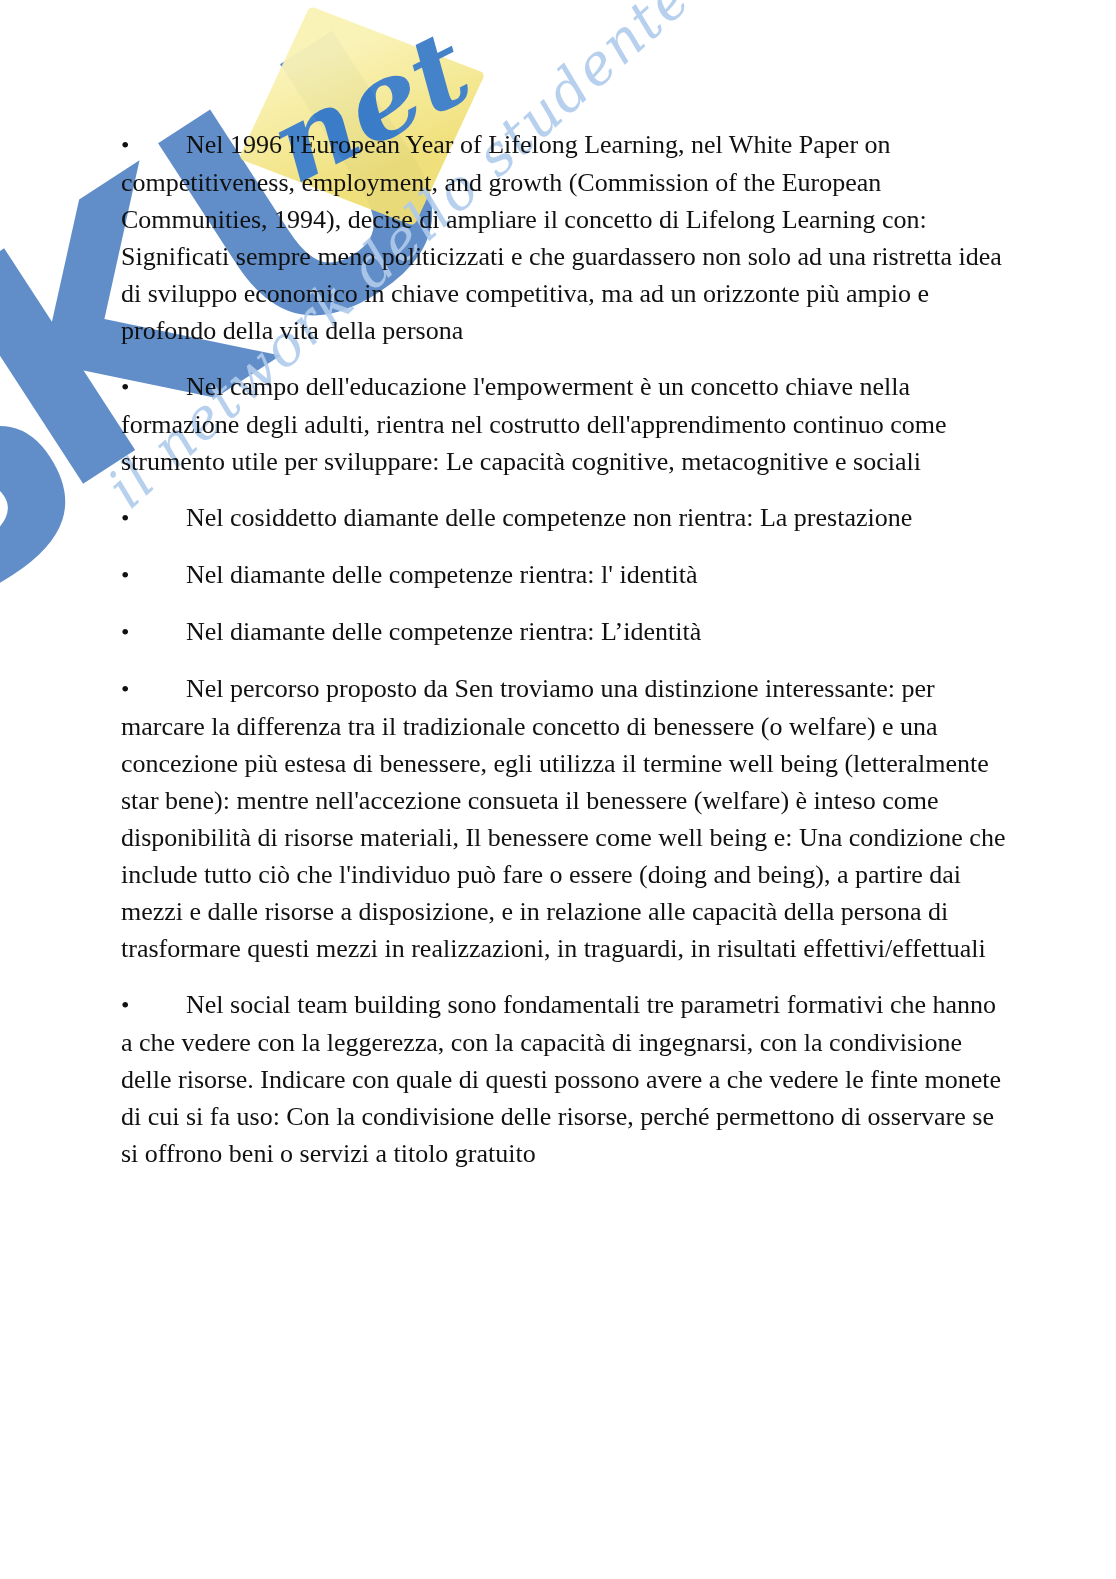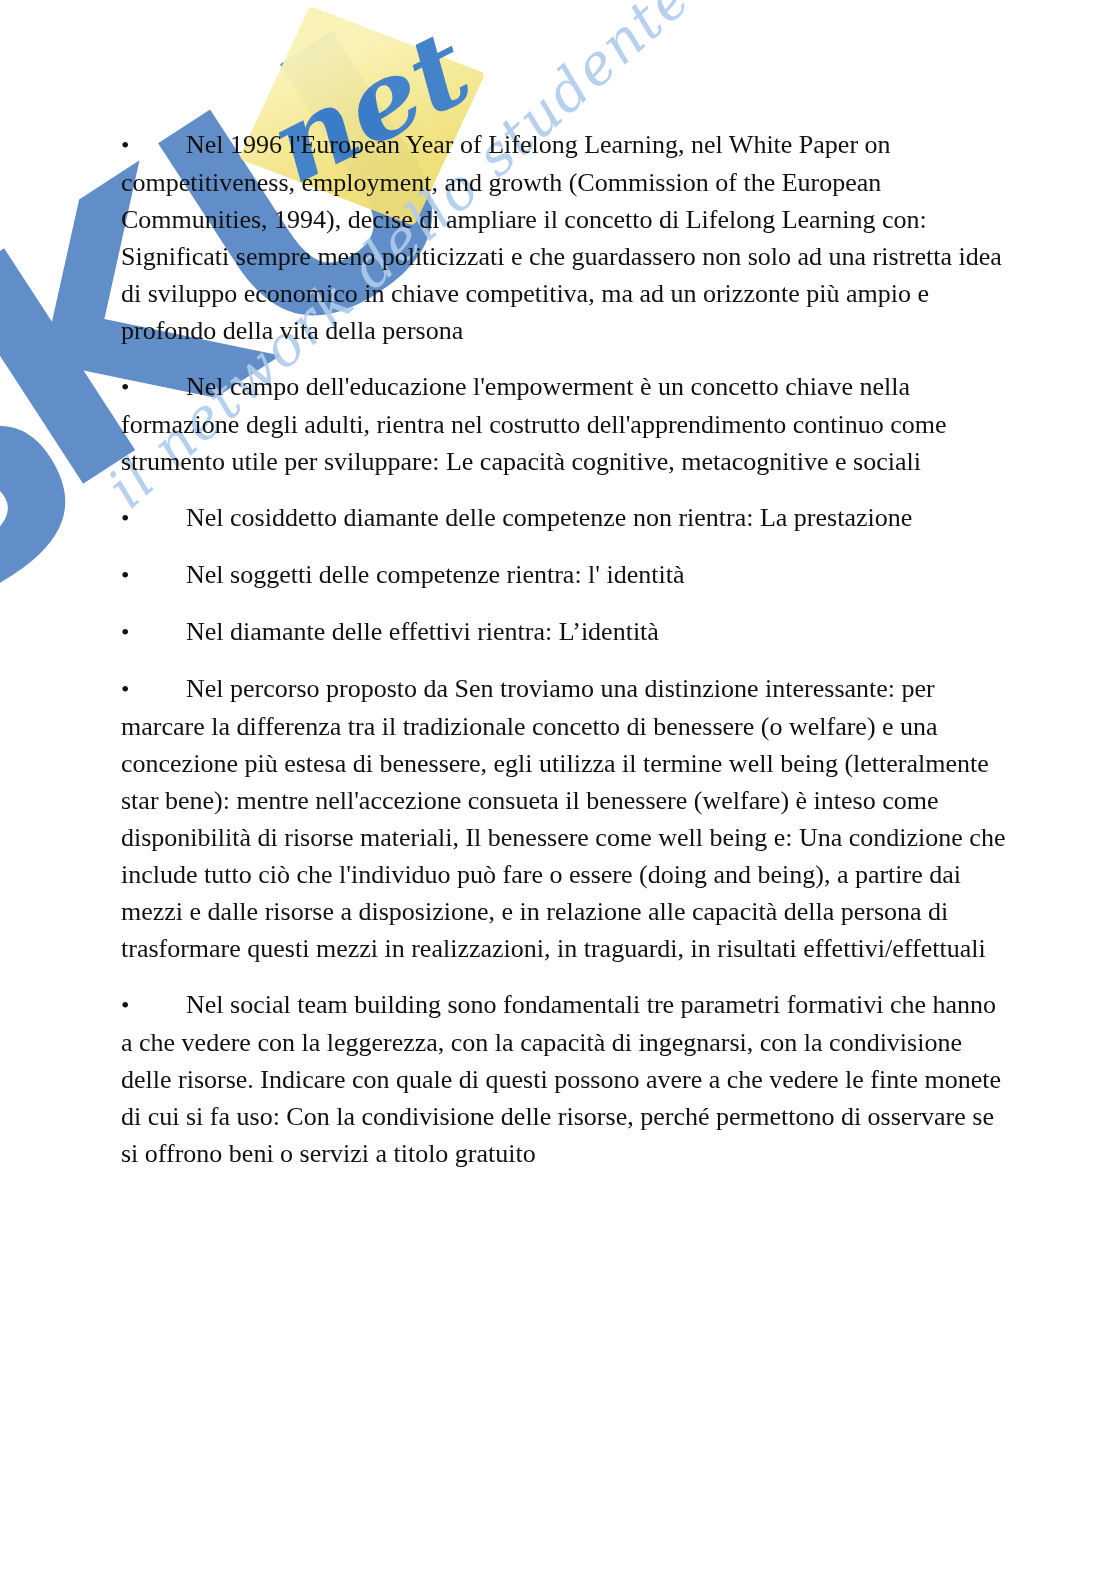--- a/index.html
+++ b/index.html
@@ -103,19 +103,19 @@
     <div class="wm-note" style="background: linear-gradient(135deg, rgb(250, 243, 181) 20%, rgb(240, 223, 117) 75%);">
       <span class="wm-note-text" style="color: rgb(58, 124, 200);">net</span>
     </div>
     <div class="wm-tagline" style="color: rgb(176, 203, 236);">il network dello studente</div>
   </div>
 
   <div class="doc" id="bullet-list" style="color: rgb(17, 17, 17);">
       <p class="bullet-para"><span class="bullet">•</span><span>Nel 1996 l'European Year of Lifelong Learning, nel White Paper on competitiveness, employment, and growth (Commission of the European Communities, 1994), decise di ampliare il concetto di Lifelong Learning con: Significati sempre meno politicizzati e che guardassero non solo ad una ristretta idea di sviluppo economico in chiave competitiva, ma ad un orizzonte più ampio e profondo della vita della persona</span></p>
       <p class="bullet-para"><span class="bullet">•</span><span>Nel campo dell'educazione l'empowerment è un concetto chiave nella formazione degli adulti, rientra nel costrutto dell'apprendimento continuo come strumento utile per sviluppare: Le capacità cognitive, metacognitive e sociali</span></p>
       <p class="bullet-para"><span class="bullet">•</span><span>Nel cosiddetto diamante delle competenze non rientra: La prestazione</span></p>
-      <p class="bullet-para"><span class="bullet">•</span><span>Nel soggetti delle competenze rientra: l' identità</span></p>
-      <p class="bullet-para"><span class="bullet">•</span><span>Nel diamante delle effettivi rientra: L’identità</span></p>
+      <p class="bullet-para"><span class="bullet">•</span><span>Nel diamante delle competenze rientra: l' identità</span></p>
+      <p class="bullet-para"><span class="bullet">•</span><span>Nel diamante delle competenze rientra: L’identità</span></p>
       <p class="bullet-para"><span class="bullet">•</span><span>Nel percorso proposto da Sen troviamo una distinzione interessante: per marcare la differenza tra il tradizionale concetto di benessere (o welfare) e una concezione più estesa di benessere, egli utilizza il termine well being (letteralmente star bene): mentre nell'accezione consueta il benessere (welfare) è inteso come disponibilità di risorse materiali, Il benessere come well being e: Una condizione che include tutto ciò che l'individuo può fare o essere (doing and being), a partire dai mezzi e dalle risorse a disposizione, e in relazione alle capacità della persona di trasformare questi mezzi in realizzazioni, in traguardi, in risultati effettivi/effettuali</span></p>
       <p class="bullet-para"><span class="bullet">•</span><span>Nel social team building sono fondamentali tre parametri formativi che hanno a che vedere con la leggerezza, con la capacità di ingegnarsi, con la condivisione delle risorse. Indicare con quale di questi possono avere a che vedere le finte monete di cui si fa uso: Con la condivisione delle risorse, perché permettono di osservare se si offrono beni o servizi a titolo gratuito</span></p>
     </div>
 
 </div>
 
 </body></html>

